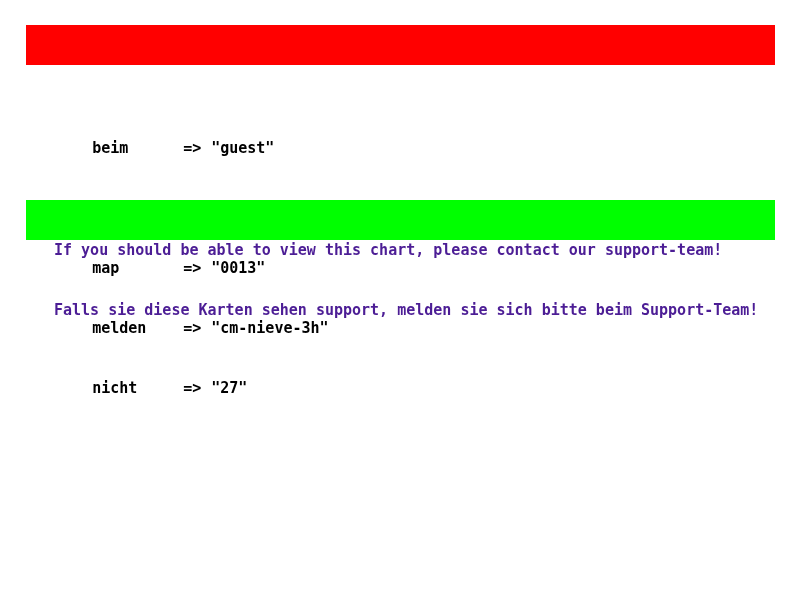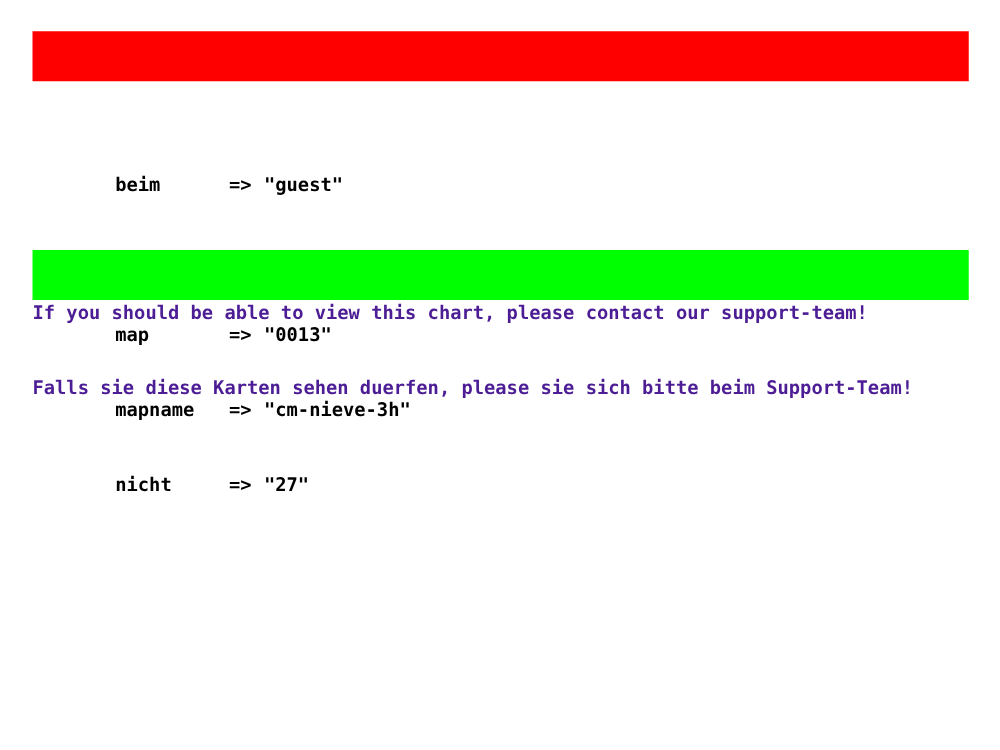--- a/index.html
+++ b/index.html
@@ -17,21 +17,21 @@
     font-size: 15px;
     color: #000000;
     overflow: hidden;
   }
   .banner {
     position: absolute;
     left: 26px;
     width: 749px;
     height: 40px;
     line-height: 20px;
-    padding-left: 0;
+    padding-left: 28px;
     box-sizing: border-box;
     white-space: pre;
   }
   .banner-alert {
     top: 25px;
     background: #ff0000;
     color: #ffffff;
   }
   .banner-support {
     top: 200px;
@@ -79,26 +79,26 @@
     <div class="kv-row">
       <span class="kv-key">beim</span><span class="kv-arrow">=&gt;</span><span class="kv-value">"guest"</span>
     </div>
     <div class="kv-row">
       <span class="kv-key">component</span><span class="kv-arrow">=&gt;</span><span class="kv-value">"Weather Maps"</span>
     </div>
     <div class="kv-row">
       <span class="kv-key">map</span><span class="kv-arrow">=&gt;</span><span class="kv-value">"0013"</span>
     </div>
     <div class="kv-row">
-      <span class="kv-key">mapname</span><span class="kv-arrow">=&gt;</span><span class="kv-value">"cm-nieve-3h"</span>
+      <span class="kv-key">melden</span><span class="kv-arrow">=&gt;</span><span class="kv-value">"cm-nieve-3h"</span>
     </div>
     <div class="kv-row">
       <span class="kv-key">nicht</span><span class="kv-arrow">=&gt;</span><span class="kv-value">"27"</span>
     </div>
   </div>
 
   <div class="banner banner-support">
     <div>If you should be able to view this chart, please contact our support-team!</div>
-    <div>Falls sie diese Karten sehen duerfen, please sie sich bitte beim Support-Team!</div>
+    <div>Falls sie diese Karten sehen support, melden sie sich bitte beim Support-Team!</div>
   </div>
 
 
 </div>
 
 </body></html>

